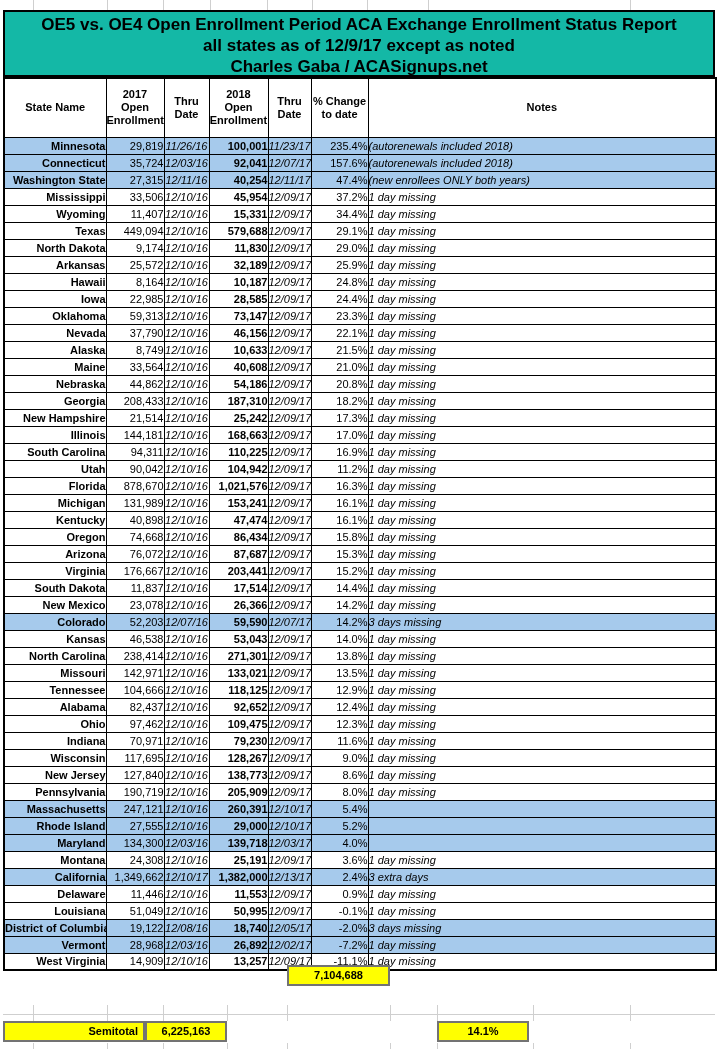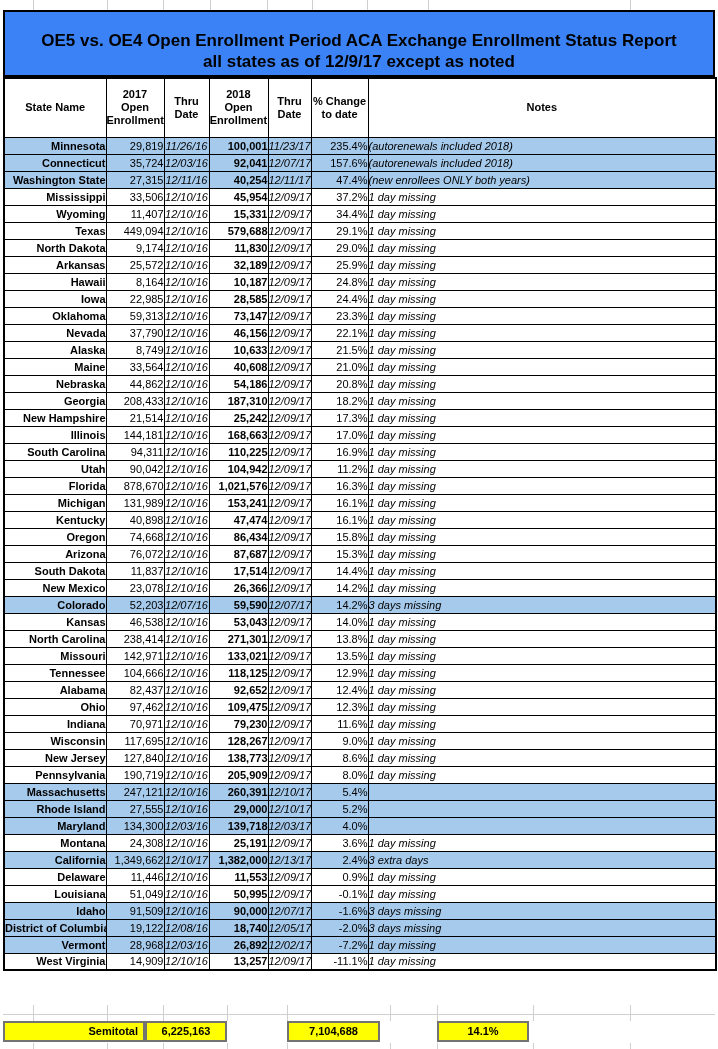--- a/index.html
+++ b/index.html
@@ -7,22 +7,22 @@
     width:718px;height:1049px;background:#fff;position:relative;
     font-family:"Liberation Sans", sans-serif;color:#000;overflow:hidden;
   }
   *{box-sizing:border-box;}
   .gridline-v{position:absolute;width:1px;background:var(--grid,#cfcfcf);}
   .gridline-h{position:absolute;height:1px;background:var(--grid,#cfcfcf);}
 
   
   #title-box{
     position:absolute;left:3px;top:10px;width:712px;height:67px;
-    border:2px solid #000;background:#3b82f6;text-align:center;
-    font-weight:bold;font-size:17px;line-height:21px;padding-top:18px;
+    border:2px solid #000;background:#14b8a6;text-align:center;
+    font-weight:bold;font-size:17px;line-height:21px;padding-top:2px;
   }
 
   
   #main-table{
     position:absolute;left:3px;top:77px;width:712px;
     border-collapse:collapse;table-layout:fixed;
     border:2px solid #000;
   }
   #main-table th,#main-table td{
     border:1px solid #000;font-size:11px;padding:0;overflow:hidden;
@@ -44,21 +44,21 @@
   td.gray{color:var(--gray-est,#7f7f7f);}
 
   
   .total-cell{
     position:absolute;height:21px;border:2px solid #737373;
     background:var(--yellow,#ffff00);font-weight:bold;font-size:11px;
     line-height:17px;
   }
   #total-label{left:3px;top:1021px;width:142px;text-align:right;padding-right:5px;}
   #total-2017{left:145px;top:1021px;width:82px;text-align:center;}
-  #total-2018{left:287px;top:1021px;width:93px;text-align:center;}
+  #total-2018{left:287px;top:965px;width:103px;text-align:center;}
   #total-pct{left:437px;top:1021px;width:92px;text-align:center;}
 </style>
 </head>
 <body>
 
 <div id="title-box">
   <div>OE5 vs. OE4 Open Enrollment Period ACA Exchange Enrollment Status Report</div>
   <div>all states as of 12/9/17 except as noted</div>
   <div>Charles Gaba / ACASignups.net</div>
 </div>
@@ -311,20 +311,29 @@
       <tr>
     <td class="state">Arizona</td>
     <td class="num">76,072</td>
     <td class="date">12/10/16</td>
     <td class="num num2018">87,687</td>
     <td class="date">12/09/17</td>
     <td class="pct">15.3%</td>
     <td class="note">1 day missing</td>
   </tr>
       <tr>
+    <td class="state">Virginia</td>
+    <td class="num">176,667</td>
+    <td class="date">12/10/16</td>
+    <td class="num num2018">203,441</td>
+    <td class="date">12/09/17</td>
+    <td class="pct">15.2%</td>
+    <td class="note">1 day missing</td>
+  </tr>
+      <tr>
     <td class="state">South Dakota</td>
     <td class="num">11,837</td>
     <td class="date">12/10/16</td>
     <td class="num num2018">17,514</td>
     <td class="date">12/09/17</td>
     <td class="pct">14.4%</td>
     <td class="note">1 day missing</td>
   </tr>
       <tr>
     <td class="state">New Mexico</td>
@@ -489,29 +498,20 @@
     <td class="note">1 day missing</td>
   </tr>
       <tr>
     <td class="state">Louisiana</td>
     <td class="num">51,049</td>
     <td class="date">12/10/16</td>
     <td class="num num2018">50,995</td>
     <td class="date">12/09/17</td>
     <td class="pct">-0.1%</td>
     <td class="note">1 day missing</td>
-  </tr>
-      <tr class="hl">
-    <td class="state">Idaho</td>
-    <td class="num">91,509</td>
-    <td class="date">12/10/16</td>
-    <td class="num num2018">90,000</td>
-    <td class="date">12/07/17</td>
-    <td class="pct">-1.6%</td>
-    <td class="note">3 days missing</td>
   </tr>
       <tr class="hl">
     <td class="state">District of Columbia</td>
     <td class="num">19,122</td>
     <td class="date">12/08/16</td>
     <td class="num num2018">18,740</td>
     <td class="date">12/05/17</td>
     <td class="pct">-2.0%</td>
     <td class="note">3 days missing</td>
   </tr>

